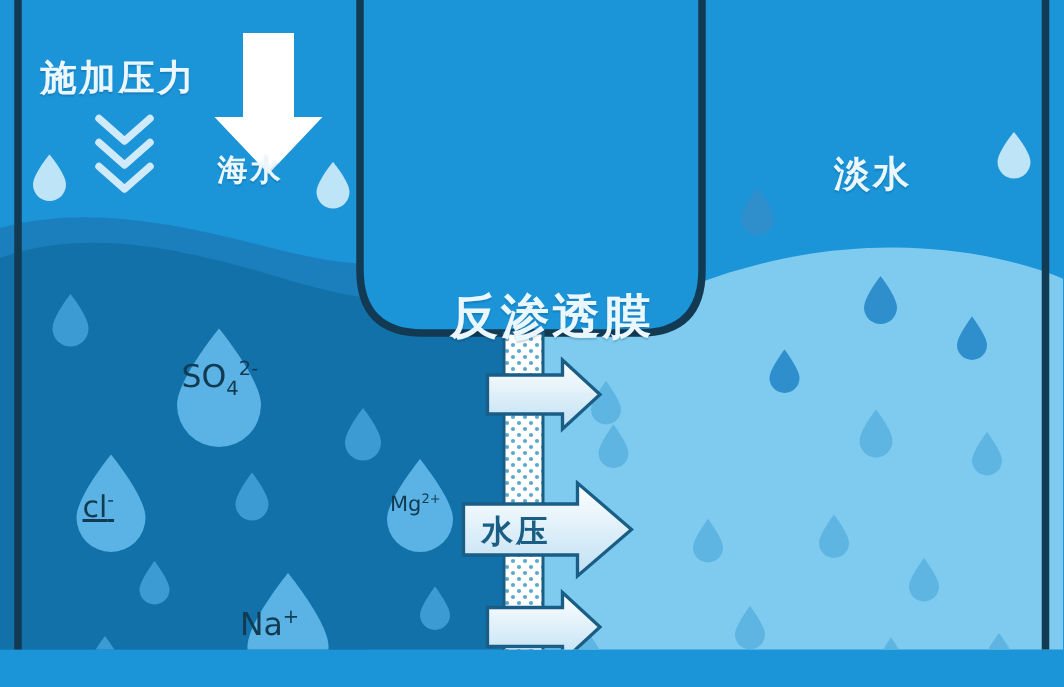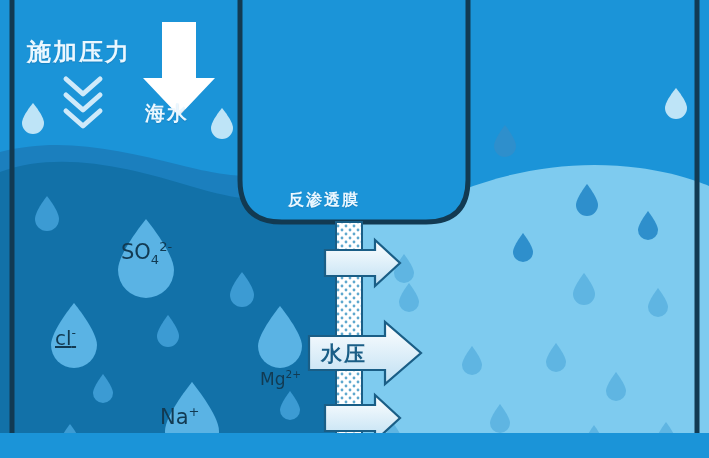--- a/index.html
+++ b/index.html
@@ -9,28 +9,28 @@
     font-family:"DejaVu Sans","Liberation Sans",sans-serif;
     overflow:hidden;
   }
   #stage{position:relative;width:709px;height:433px;overflow:hidden;background:#1B94D8;}
   #stage svg.layer{position:absolute;left:0;top:0;width:709px;height:458px;}
   .lbl{position:absolute;color:#EAF7FF;font-weight:700;letter-spacing:2px;
        text-shadow:0 1px 1px rgba(0,40,80,.18);white-space:nowrap;}
   #lbl-pressure{left:27px;top:36px;font-size:24px;}
   #lbl-seawater{left:145px;top:100px;font-size:20px;}
   #lbl-freshwater{left:556px;top:100px;font-size:24px;}
-  #lbl-membrane{left:288px;top:190px;font-size:16px;}
+  #lbl-membrane{left:300px;top:190px;font-size:32px;}
   .ionlabel{position:absolute;color:#123A52;font-weight:400;white-space:nowrap;
             font-family:"DejaVu Sans","Liberation Sans",sans-serif;}
   .ionlabel sub{font-size:.62em;}
   .ionlabel sup{font-size:.62em;}
   #ion-so4{left:121px;top:239px;font-size:21px;}
   #ion-cl{left:55px;top:325px;font-size:20px;text-decoration:underline;}
-  #ion-mg{left:260px;top:328px;font-size:17px;margin-top:40px;}
+  #ion-mg{left:260px;top:328px;font-size:14px;}
   #ion-na{left:160px;top:404px;font-size:21px;}
   #lbl-waterpressure{position:absolute;left:321px;top:340px;font-size:21px;
       color:#1A5E86;font-weight:700;letter-spacing:2px;white-space:nowrap;}
 </style>
 </head>
 <body>
 
 <div id="stage">
 
   <svg class="layer" viewBox="0 0 709 458">
@@ -143,20 +143,21 @@
     </g>
     <g>
       <path d="M325,405 L375,405 L375,395 L400,418 L375,441 L375,431 L325,431 Z" fill="url(#arrowgrad)" stroke="#1A5E86" stroke-width="2.2"></path>
     </g>
   </svg>
 
   <div class="lbl" id="lbl-pressure">施加压力</div>
 
   <div class="lbl" id="lbl-seawater">海水</div>
 
+  <div class="lbl" id="lbl-freshwater">淡水</div>
 
   <div class="lbl" id="lbl-membrane">反渗透膜</div>
 
   <div id="lbl-waterpressure">水压</div>
 
   <div class="ionlabel" id="ion-so4">
     <span>SO</span><sub>4</sub><sup>2-</sup>
   </div>
 
   <div class="ionlabel" id="ion-cl">

